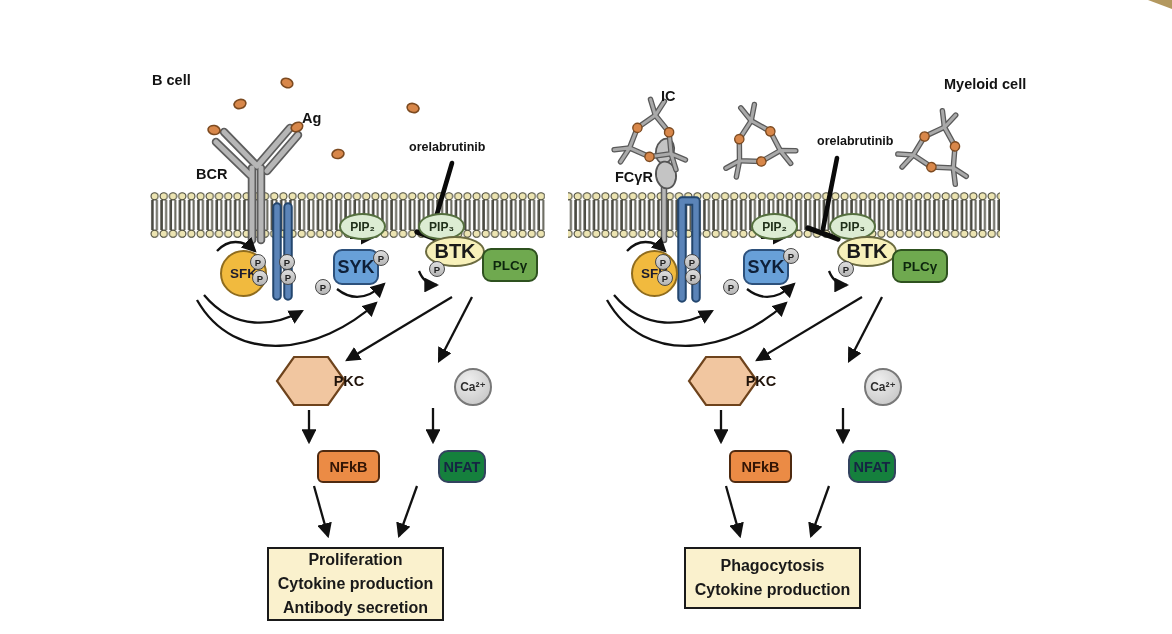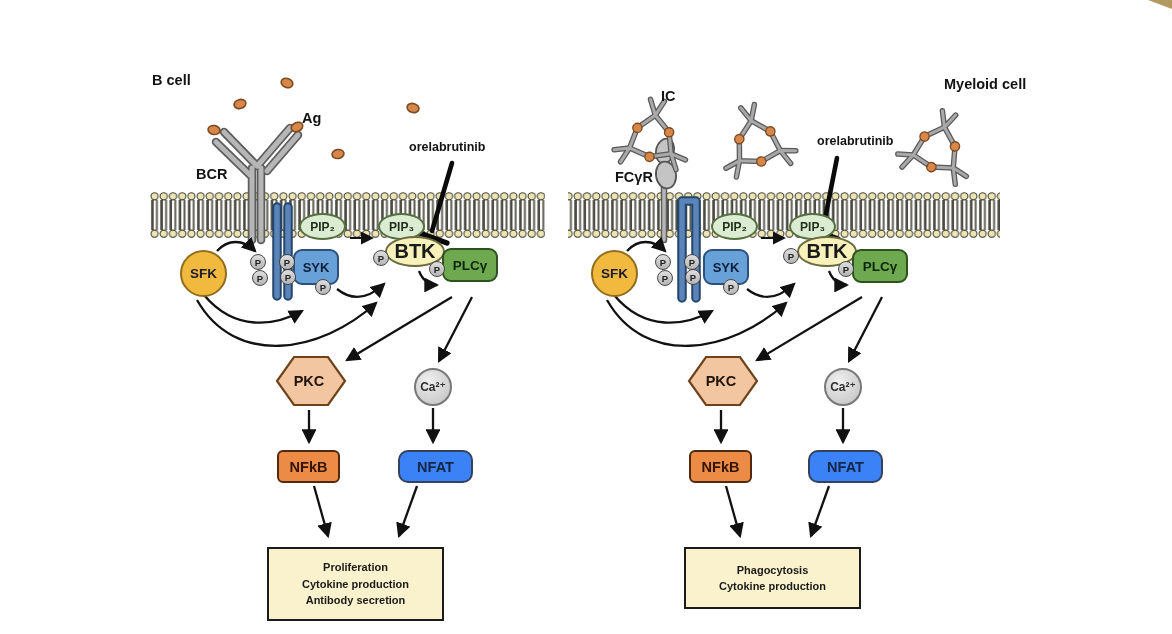--- a/index.html
+++ b/index.html
@@ -8,46 +8,46 @@
   
   .title-bar{position:absolute;left:0;top:13px;width:1163px;height:33px;background:#b3985f;
              color:#ffffff;font-weight:bold;font-size:21px;line-height:33px;padding-left:10px;
              box-sizing:border-box;white-space:nowrap;}
   .corner-sliver{position:absolute;right:0;top:0;width:0;height:0;
                  border-top:9px solid #b3985f;border-left:24px solid transparent;}
   
   .diagram-svg{position:absolute;left:0;top:0;}
   
   .node{position:absolute;display:flex;align-items:center;justify-content:center;
-        font-weight:bold;box-sizing:border-box;text-align:center;}
+        font-weight:bold;box-sizing:border-box;text-align:center;margin-left:40px;}
   .sfk{width:47px;height:47px;border-radius:50%;background:#f1ba3e;border:2px solid #8f6c1e;
        font-size:13.5px;color:#1c1c30;}
   .syk{width:46px;height:36px;border-radius:9px;background:#68a0d8;border:2px solid #2d517c;
-       font-size:13px;color:#0e1f38;}
+       font-size:18px;color:#0e1f38;}
   .btk{width:60px;height:31px;border-radius:50%;background:#f8f1ba;border:2px solid #6b6b40;
        font-size:20px;color:#1a1a1a;}
   .plcg{width:56px;height:34px;border-radius:9px;background:#6fa94f;border:2px solid #2e511f;
         font-size:13.5px;color:#0d260e;}
   .pip{width:47px;height:27px;border-radius:50%;background:#dcecd3;border:2px solid #55703f;
        font-size:12px;color:#20301a;}
   .pchip{position:absolute;width:16px;height:16px;border-radius:50%;
          background:linear-gradient(#dedede,#b5b5b5);border:1.5px solid #474747;
          display:flex;align-items:center;justify-content:center;
          font-weight:bold;font-size:9.5px;color:#222;box-sizing:border-box;}
   .ca{width:38px;height:38px;border-radius:50%;
       background:radial-gradient(circle at 38% 32%,#efefef,#c0c0c0);
       border:2px solid #787878;font-size:12px;color:#2e2e2e;}
   .pkc-label{font-size:14.5px;color:#20130a;background:transparent;}
   .nfkb{width:63px;height:33px;border-radius:6px;background:#eb8b45;border:2.5px solid #4f2a10;
         font-size:14.5px;color:#331505;}
-  .nfat{width:75px;height:33px;border-radius:10px;background:#3b82f6;border:2.5px solid #33435f;
+  .nfat{width:48px;height:33px;border-radius:10px;background:#15803d;border:2.5px solid #33435f;
         font-size:14.5px;color:#152543;}
   .outbox{position:absolute;background:#faf1cd;border:2.5px solid #1a1a1a;
           display:flex;flex-direction:column;align-items:center;justify-content:center;
-          font-weight:bold;font-size:11px;color:#191919;line-height:1.5;box-sizing:border-box;}
+          font-weight:bold;font-size:16px;color:#191919;line-height:1.5;box-sizing:border-box;}
   .lbl{position:absolute;font-weight:bold;color:#131313;white-space:nowrap;}
   .lbl-cell{font-size:14.5px;}
   .lbl-small{font-size:14.5px;}
   .lbl-inhib{font-size:12.5px;}
 </style>
 </head>
 <body>
 
 <div id="stage">
 

